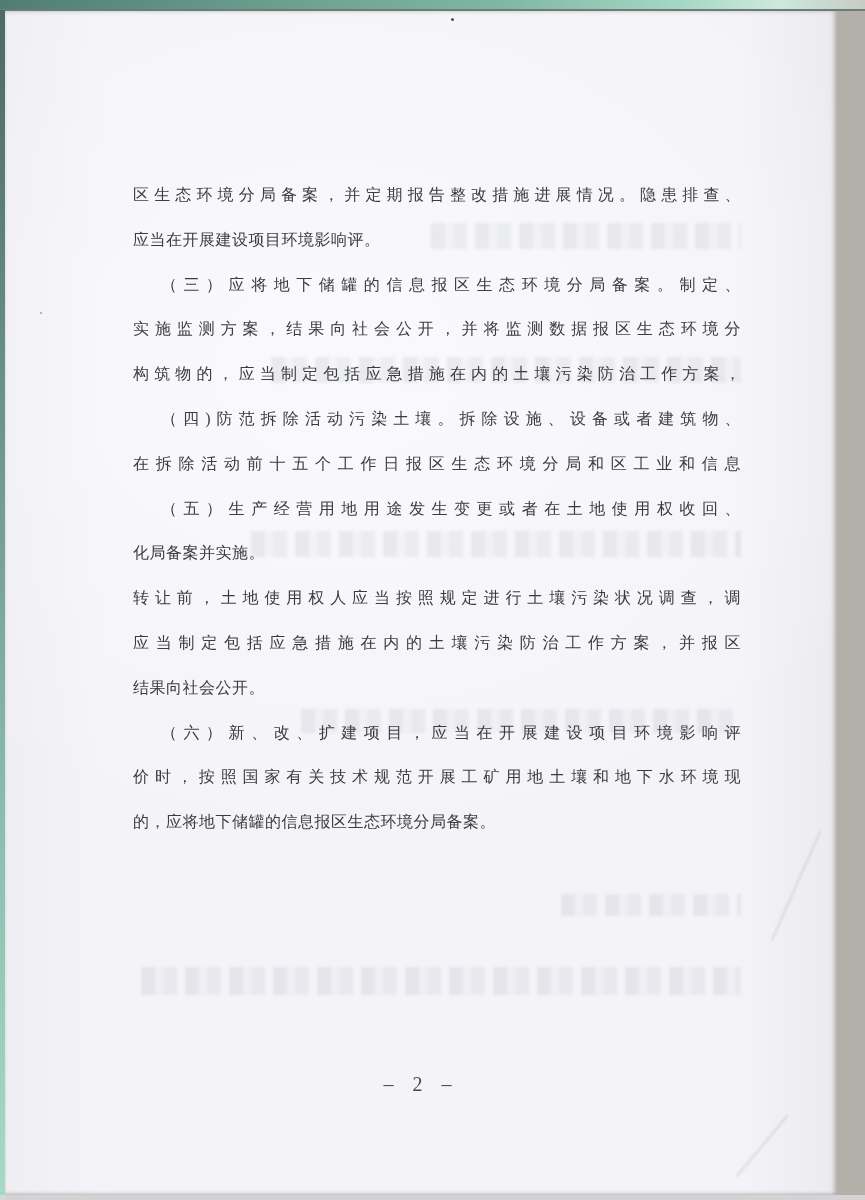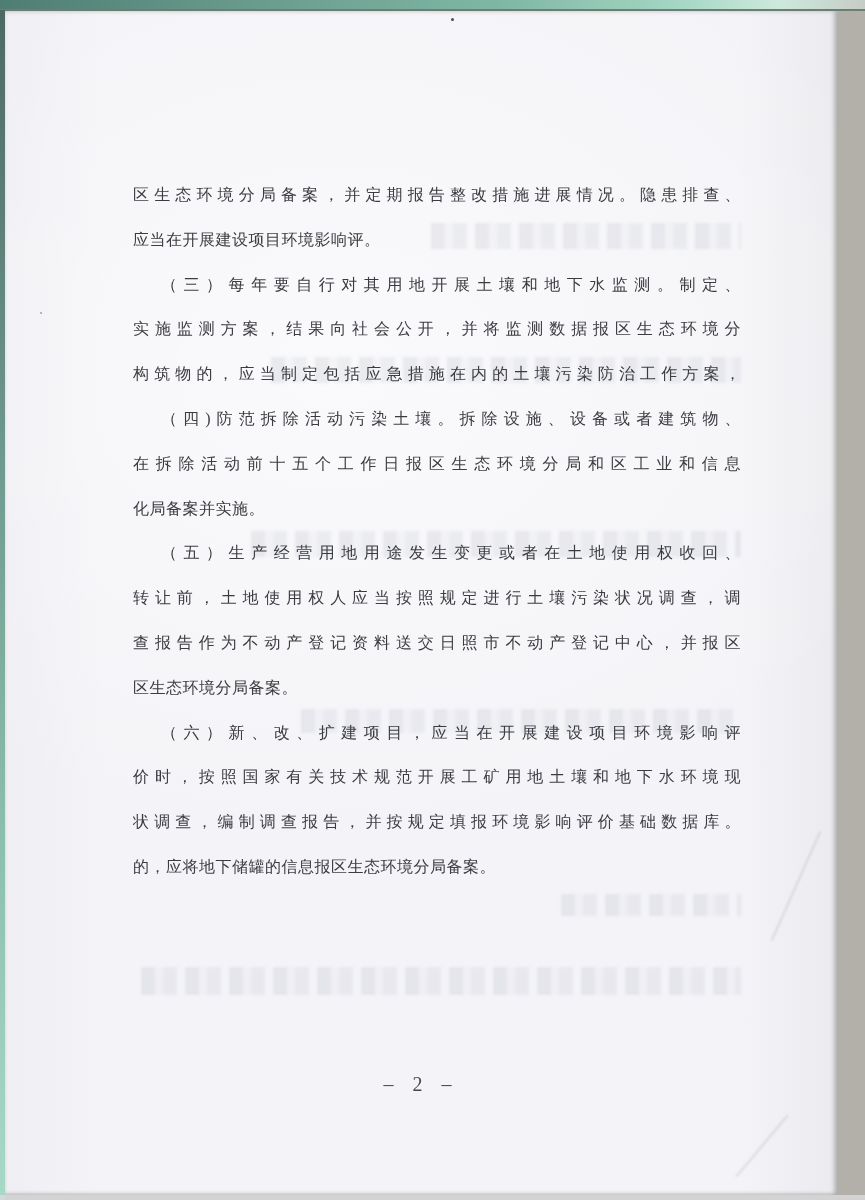--- a/index.html
+++ b/index.html
@@ -68,33 +68,32 @@
     <div class="bleed" style="left:426px; top:212px; width:310px; height:26px;"></div>
     <div class="bleed" style="left:266px; top:346px; width:470px; height:26px;"></div>
     <div class="bleed" style="left:246px; top:520px; width:490px; height:26px;"></div>
     <div class="bleed" style="left:296px; top:698px; width:440px; height:24px;"></div>
     <div class="bleed" style="left:556px; top:883px; width:180px; height:22px;"></div>
     <div class="bleed" style="left:136px; top:956px; width:600px; height:28px;"></div>
 
     <div class="textblock">
       <div class="line">区生态环境分局备案，并定期报告整改措施进展情况。隐患排查、</div>
       <div class="line end">应当在开展建设项目环境影响评。</div>
-      <div class="line indent">（三）每年要自行对其用地开展土壤和地下水监测。制定、</div>
+      <div class="line indent">（三）应将地下储罐的信息报区生态环境分局备案。制定、</div>
       <div class="line">实施监测方案，结果向社会公开，并将监测数据报区生态环境分</div>
       <div class="line">构筑物的，应当制定包括应急措施在内的土壤污染防治工作方案，</div>
       <div class="line indent">（四)防范拆除活动污染土壤。拆除设施、设备或者建筑物、</div>
       <div class="line">在拆除活动前十五个工作日报区生态环境分局和区工业和信息</div>
+      <div class="line indent">（五）生产经营用地用途发生变更或者在土地使用权收回、</div>
       <div class="line end">化局备案并实施。</div>
-      <div class="line indent">（五）生产经营用地用途发生变更或者在土地使用权收回、</div>
       <div class="line">转让前，土地使用权人应当按照规定进行土壤污染状况调查，调</div>
-      <div class="line">查报告作为不动产登记资料送交日照市不动产登记中心，并报区</div>
-      <div class="line end">区生态环境分局备案。</div>
+      <div class="line">应当制定包括应急措施在内的土壤污染防治工作方案，并报区</div>
+      <div class="line end">结果向社会公开。</div>
       <div class="line indent">（六）新、改、扩建项目，应当在开展建设项目环境影响评</div>
       <div class="line">价时，按照国家有关技术规范开展工矿用地土壤和地下水环境现</div>
-      <div class="line">状调查，编制调查报告，并按规定填报环境影响评价基础数据库。</div>
       <div class="line end">的，应将地下储罐的信息报区生态环境分局备案。</div>
     </div>
 
     <div class="footer">– 2 –</div>
 
     <div class="crease" style="left:790px; top:815px; width:2px; height:120px; transform:rotate(24deg);"></div>
     <div class="crease" style="left:756px; top:1095px; width:2px; height:80px; transform:rotate(40deg);"></div>
   </div>
 
   <div class="speck" style="left:451px; top:18px; width:3px; height:3px;"></div>

